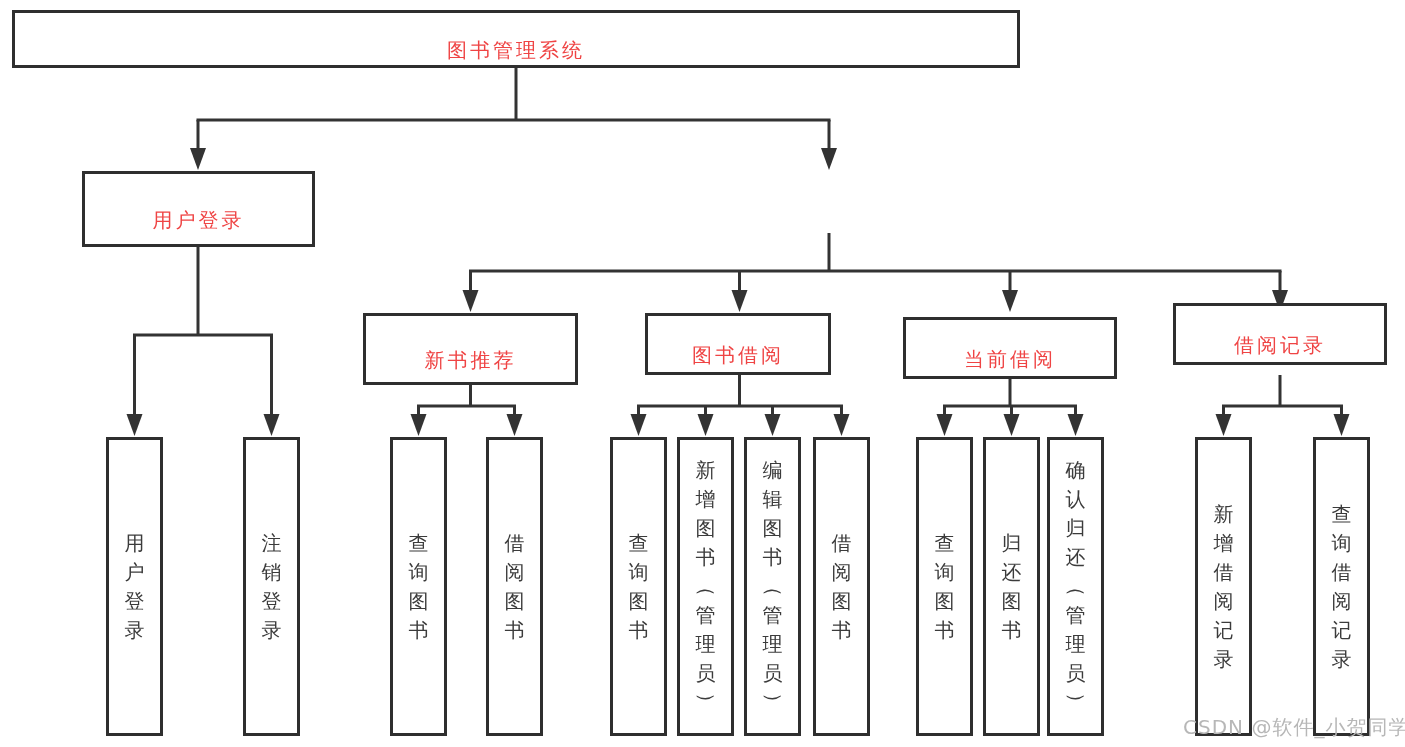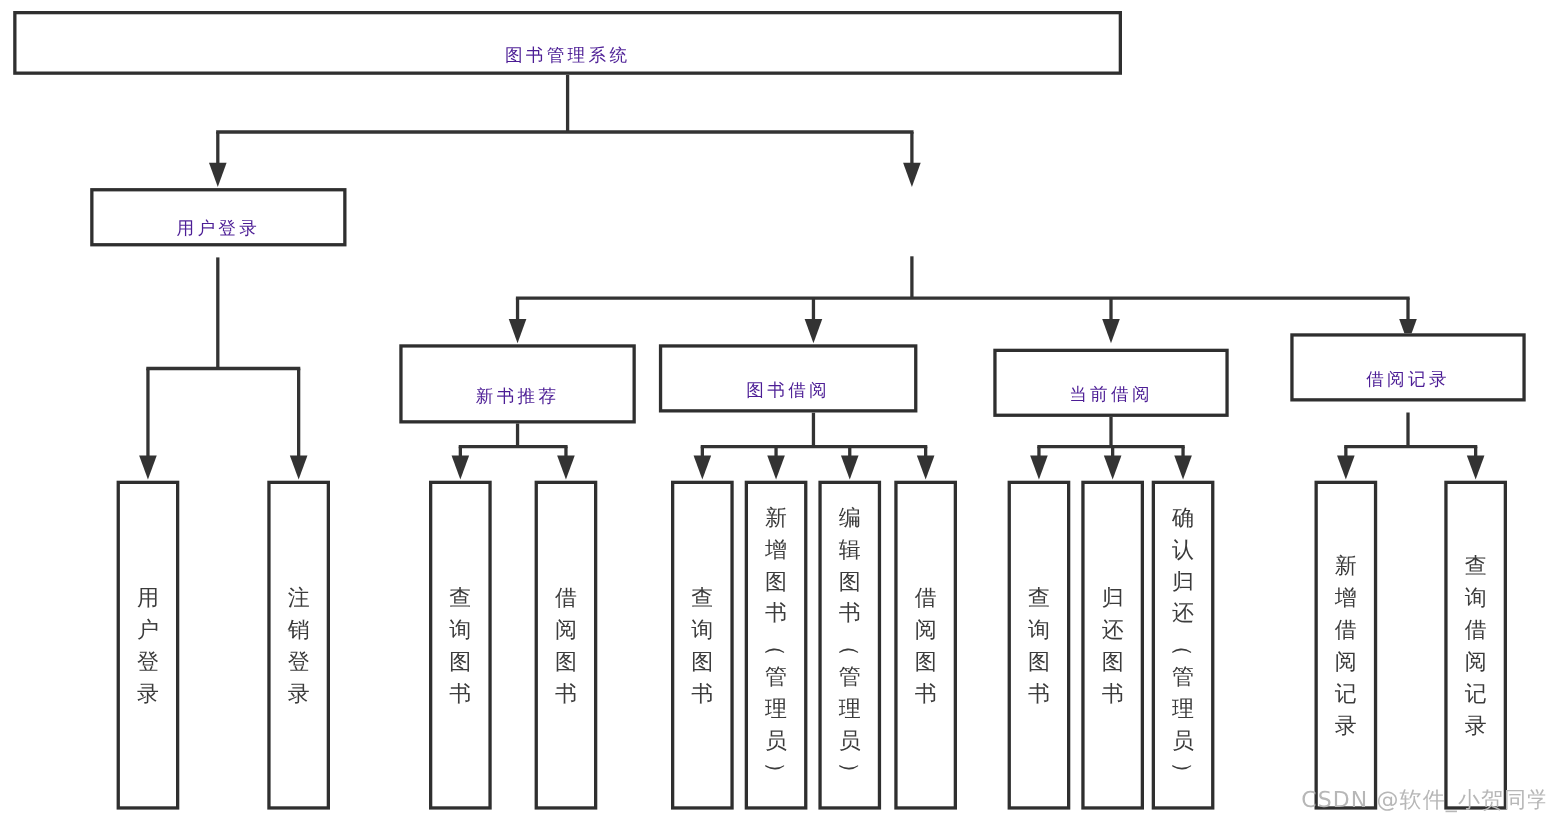--- a/index.html
+++ b/index.html
@@ -7,21 +7,21 @@
     position:relative;width:1405px;height:747px;background:#ffffff;
     font-family:"DejaVu Sans",sans-serif;overflow:hidden;
   }
   svg.connectors{position:absolute;left:0;top:0;}
   .box{
     position:absolute;background:#ffffff;border:3px solid #2f2f2f;
     box-sizing:border-box;display:flex;align-items:center;justify-content:center;
     z-index:2;
   }
   .hlabel{
-    font-size:16px;color:#4c1d95;letter-spacing:3px;white-space:nowrap;margin-top:22px;
+    font-size:20px;color:#ef4444;letter-spacing:3px;white-space:nowrap;margin-top:22px;
   }
   .vtext{
     display:flex;flex-direction:column;align-items:center;justify-content:center;
     color:#3b3b3b;font-size:20px;
   }
   .vtext span{height:29px;line-height:29px;display:flex;align-items:center;justify-content:center;}
   .vtext span.rot{transform:rotate(90deg);}
   .watermark{
     position:absolute;left:1183px;top:714px;z-index:3;
     font-size:20px;color:#b7b7b7;letter-spacing:1px;white-space:nowrap;
@@ -98,28 +98,28 @@
       <polygon points="1067.5,414 1083.5,414 1075.5,436"></polygon>
       <polygon points="1215.5,414 1231.5,414 1223.5,436"></polygon>
       <polygon points="1333.5,414 1349.5,414 1341.5,436"></polygon>
     </g>
   </svg>
 
   <div class="box" style="left:12px;top:10px;width:1008px;height:58px">
     <span class="hlabel">图书管理系统</span>
   </div>
 
-  <div class="box" style="left:82px;top:171px;width:233px;height:53px">
+  <div class="box" style="left:82px;top:171px;width:233px;height:76px">
     <span class="hlabel">用户登录</span>
   </div>
 
   <div class="box" style="left:363px;top:313px;width:215px;height:72px">
     <span class="hlabel">新书推荐</span>
   </div>
-  <div class="box" style="left:599px;top:313px;width:235px;height:62px">
+  <div class="box" style="left:645px;top:313px;width:186px;height:62px">
     <span class="hlabel">图书借阅</span>
   </div>
   <div class="box" style="left:903px;top:317px;width:214px;height:62px">
     <span class="hlabel">当前借阅</span>
   </div>
   <div class="box" style="left:1173px;top:303px;width:214px;height:62px">
     <span class="hlabel">借阅记录</span>
   </div>
 
   <div class="box" style="left:106px;top:437px;width:57px;height:299px">

